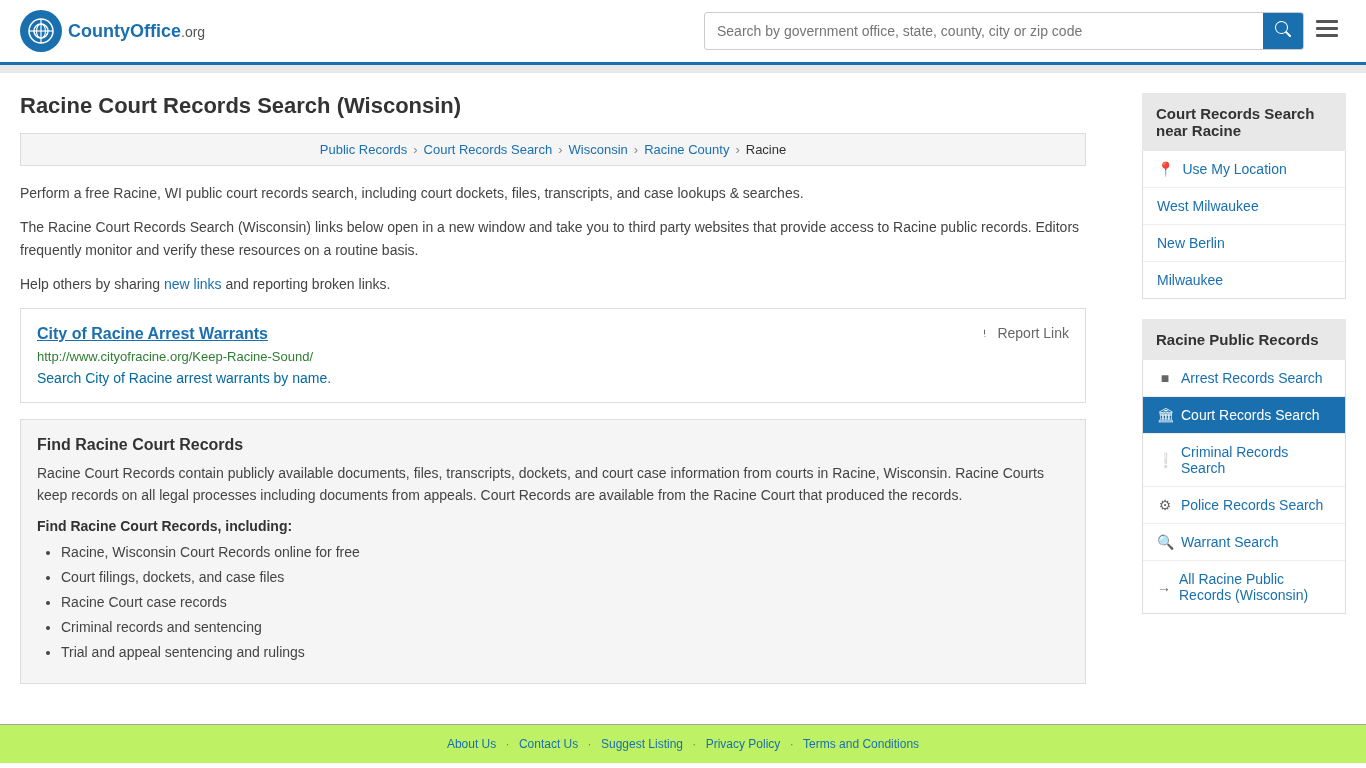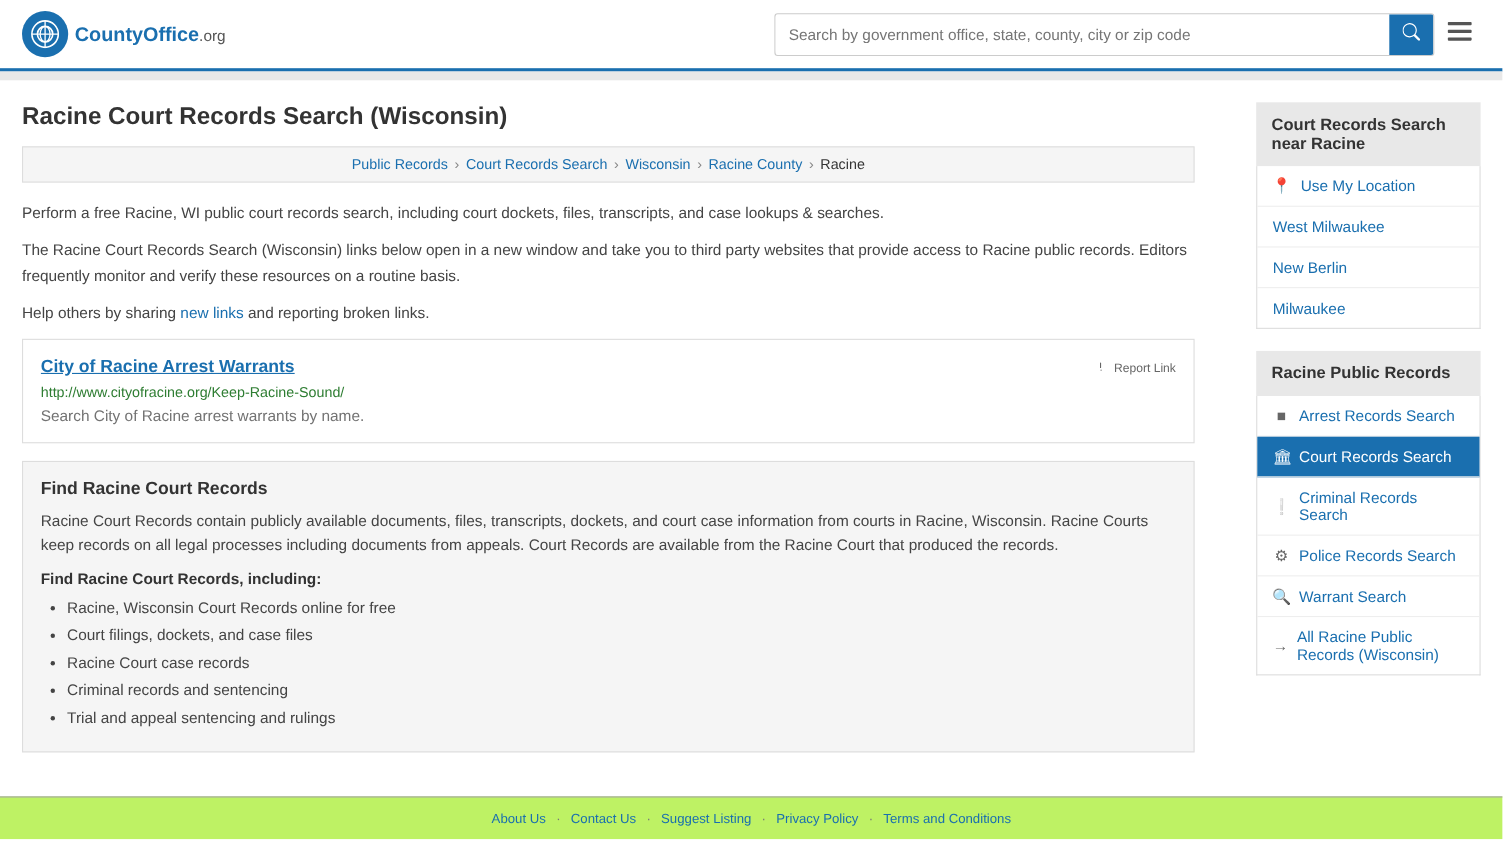--- a/index.html
+++ b/index.html
@@ -140,34 +140,34 @@
       cursor: pointer;
       margin-bottom: 6px;
       display: inline-block;
     }
     .report-link-btn {
       float: right;
       background: none;
       border: none;
       cursor: pointer;
       color: #666;
-      font-size: 11px;
+      font-size: 14px;
       display: flex;
       align-items: flex-end;
       gap: 4px;
     }
     .record-url {
       color: #2e7d32;
       font-size: 13px;
       margin-bottom: 6px;
       display: block;
     }
     .record-desc {
       font-size: 14px;
-      color: #737373;
+      color: #0369a1;
     }
 
     
     .find-section {
       background: #f5f5f5;
       border: 1px solid #ddd;
       padding: 16px;
       margin-top: 16px;
     }
     .find-title {

